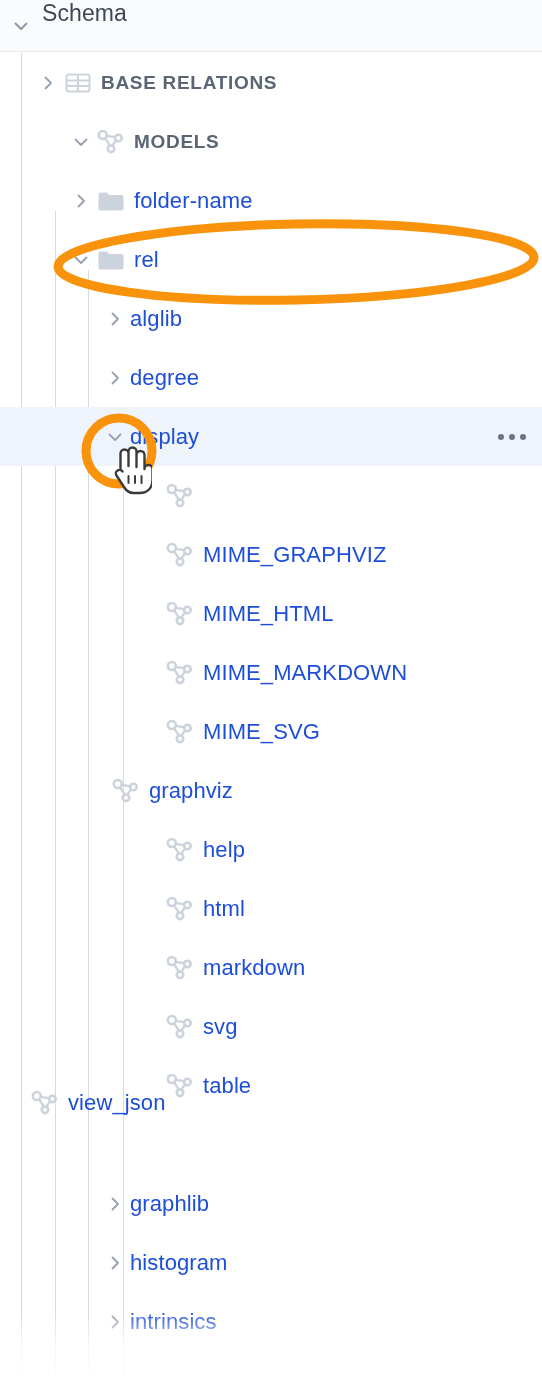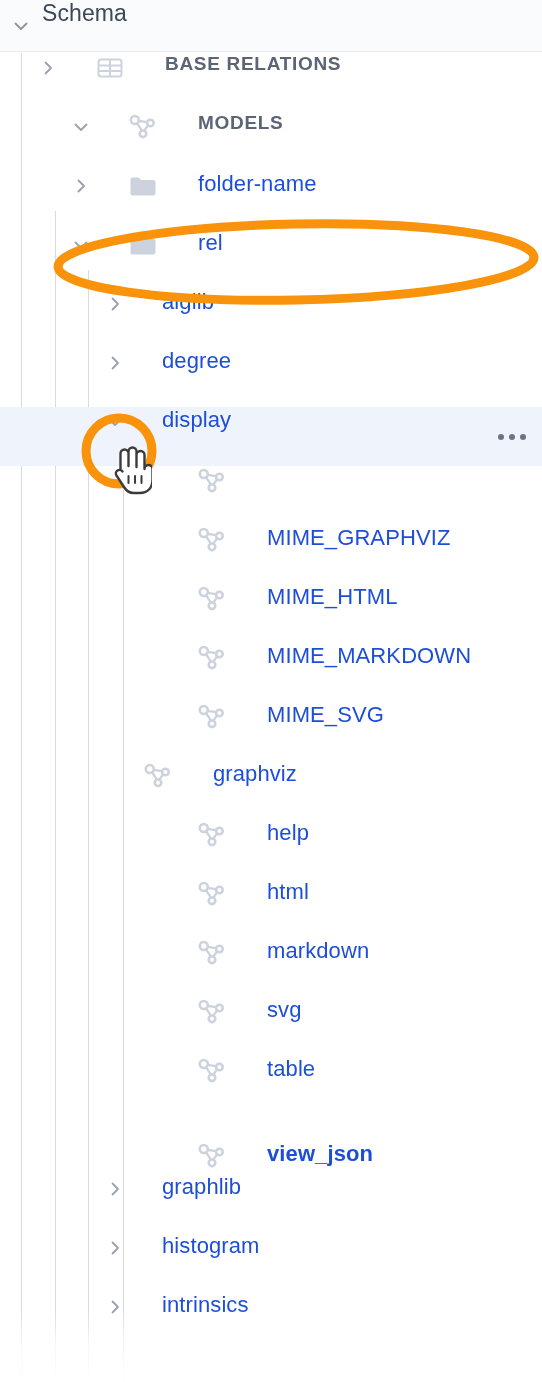--- a/index.html
+++ b/index.html
@@ -66,23 +66,22 @@
     width: 1px;
     background: #d6dae1;
   }
 
   .row {
     position: absolute;
     left: 0;
     width: 542px;
     height: 59px;
     display: flex;
-    align-items: flex-start;
+    align-items: center;
     box-sizing: border-box;
-    gap: 32px;
   }
   .row.selected { background: #eef3fc; }
 
   .twisty {
     width: 30px;
     height: 30px;
     display: flex;
     align-items: center;
     justify-content: center;
     flex: none;
@@ -384,21 +383,21 @@
           <span class="row-icon">
             <svg width="30" height="30" viewBox="0 0 30 30" fill="none">
     <path d="M8.2 8.6 L21 10.4 M8.8 10.8 L14.6 19.6 M20.6 12.6 L15.6 19.6" stroke="#CDD3DC" stroke-width="2.4" stroke-linecap="round"></path>
     <circle cx="6.8" cy="8" r="4" fill="#ffffff" stroke="#CDD3DC" stroke-width="2.6"></circle>
     <circle cx="22.4" cy="11" r="3.3" fill="#ffffff" stroke="#CDD3DC" stroke-width="2.6"></circle>
     <circle cx="15" cy="21.8" r="3.3" fill="#ffffff" stroke="#CDD3DC" stroke-width="2.6"></circle>
   </svg>
           </span>
           <span class="row-label">table</span>
         </div>
-        <div class="row" style="top: 1088px; padding-left: 135px; font-weight: bold;">
+        <div class="row" style="top: 1020px; ">
           <span class="twisty empty"></span>
           <span class="row-icon">
             <svg width="30" height="30" viewBox="0 0 30 30" fill="none">
     <path d="M8.2 8.6 L21 10.4 M8.8 10.8 L14.6 19.6 M20.6 12.6 L15.6 19.6" stroke="#CDD3DC" stroke-width="2.4" stroke-linecap="round"></path>
     <circle cx="6.8" cy="8" r="4" fill="#ffffff" stroke="#CDD3DC" stroke-width="2.6"></circle>
     <circle cx="22.4" cy="11" r="3.3" fill="#ffffff" stroke="#CDD3DC" stroke-width="2.6"></circle>
     <circle cx="15" cy="21.8" r="3.3" fill="#ffffff" stroke="#CDD3DC" stroke-width="2.6"></circle>
   </svg>
           </span>
           <span class="row-label">view_json</span>

